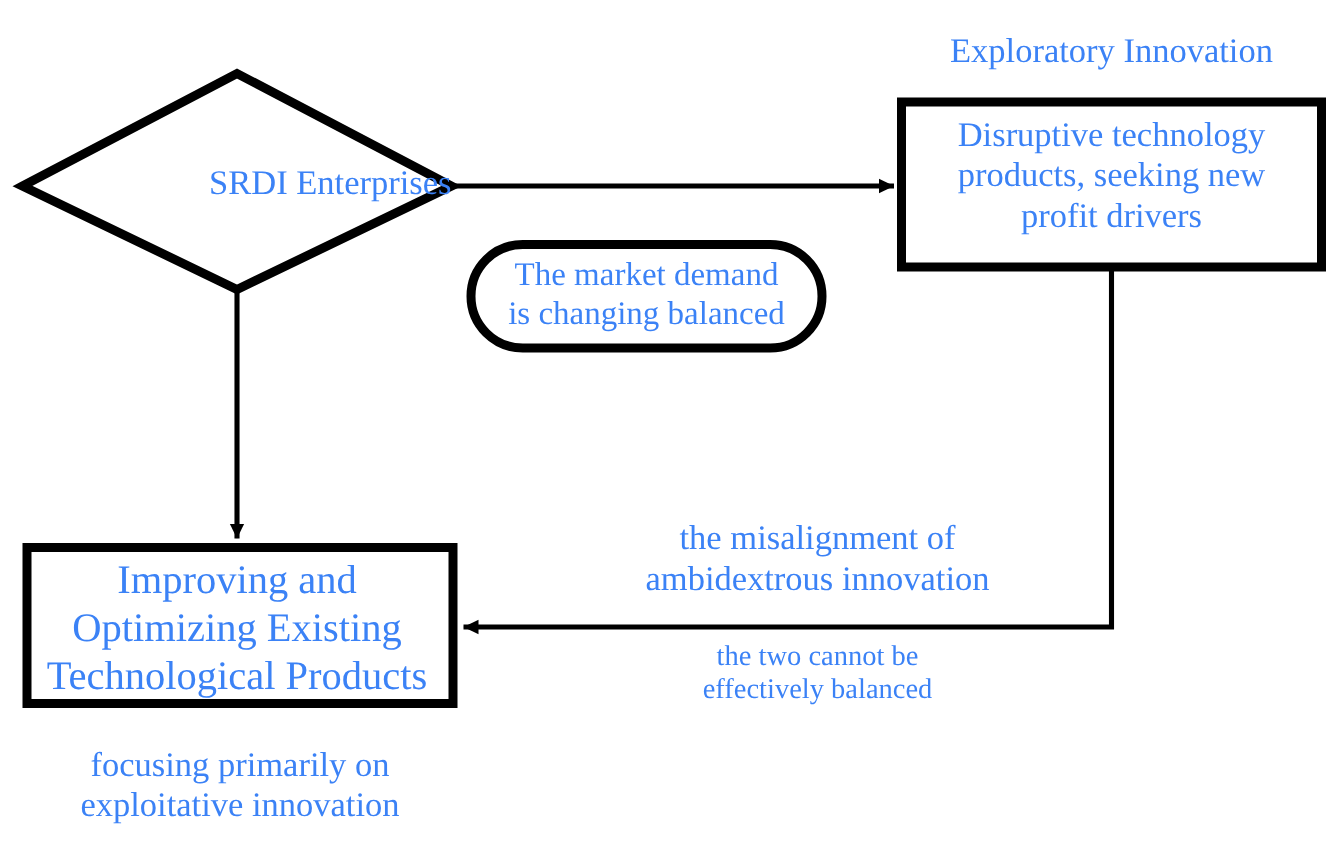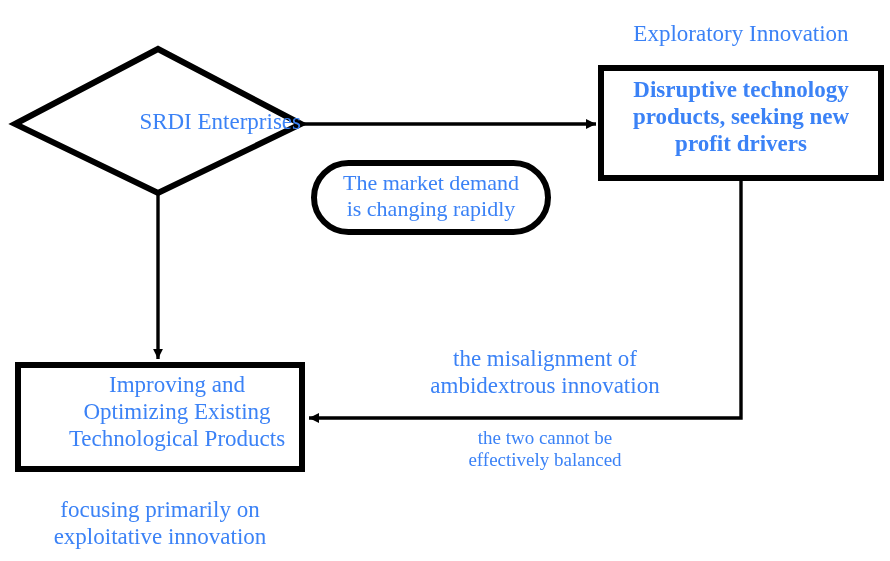--- a/index.html
+++ b/index.html
@@ -6,23 +6,23 @@
   body{width:890px;height:561px;position:relative;overflow:hidden;
        font-family:"Liberation Serif","DejaVu Serif",serif;color:#000;}
   #stage{position:absolute;left:0;top:0;width:890px;height:561px;}
   svg#wires{position:absolute;left:0;top:0;width:890px;height:561px;}
   .txt{position:absolute;text-align:center;line-height:1.18;
        font-family:"Liberation Serif","DejaVu Serif",serif;color:#3b82f6;
        white-space:pre-line;}
   
   #lbl-diamond{left:15px;top:108px;width:286px;font-size:23px;text-align:right;}
   #lbl-explore{left:598px;top:20px;width:286px;font-size:23px;}
-  #lbl-disruptive{left:600px;top:76px;width:282px;font-size:23px;font-weight:bold;}
+  #lbl-disruptive{left:600px;top:76px;width:282px;font-size:23px;}
   #lbl-stadium{left:313px;top:170px;width:236px;font-size:22px;}
-  #lbl-improving{left:34px;top:371px;width:286px;font-size:23px;}
+  #lbl-improving{left:15px;top:371px;width:286px;font-size:27px;}
   #lbl-focusing{left:15px;top:496px;width:290px;font-size:23px;}
   #lbl-misalign{left:404px;top:345px;width:282px;font-size:23px;}
   #lbl-balanced{left:404px;top:427px;width:282px;font-size:19px;}
 </style>
 </head>
 <body>
 
 <div id="stage">
 
   <svg id="wires" viewBox="0 0 890 561">
@@ -55,21 +55,21 @@
 
   <div class="txt" id="lbl-diamond">SRDI Enterprises</div>
 
   <div class="txt" id="lbl-explore">Exploratory Innovation</div>
 
   <div class="txt" id="lbl-disruptive">Disruptive technology
 products, seeking new
 profit drivers</div>
 
   <div class="txt" id="lbl-stadium">The market demand
-is changing rapidly</div>
+is changing balanced</div>
 
   <div class="txt" id="lbl-improving">Improving and
 Optimizing Existing
 Technological Products</div>
 
   <div class="txt" id="lbl-misalign">the misalignment of
 ambidextrous innovation</div>
 
   <div class="txt" id="lbl-focusing">focusing primarily on
 exploitative innovation</div>

